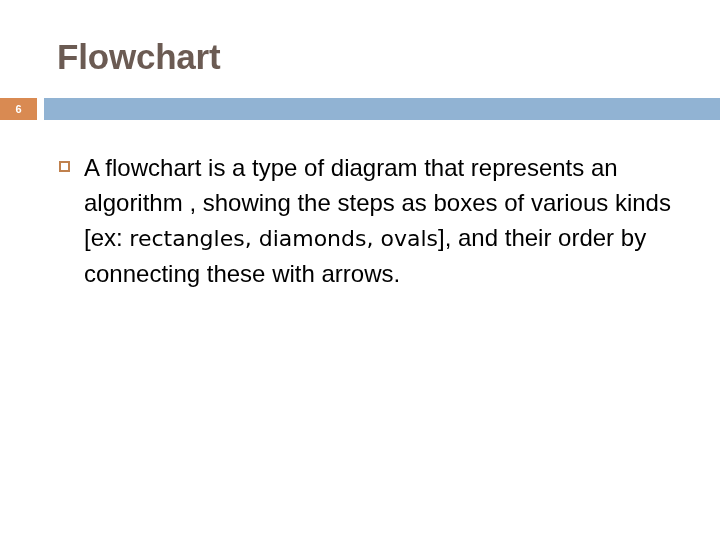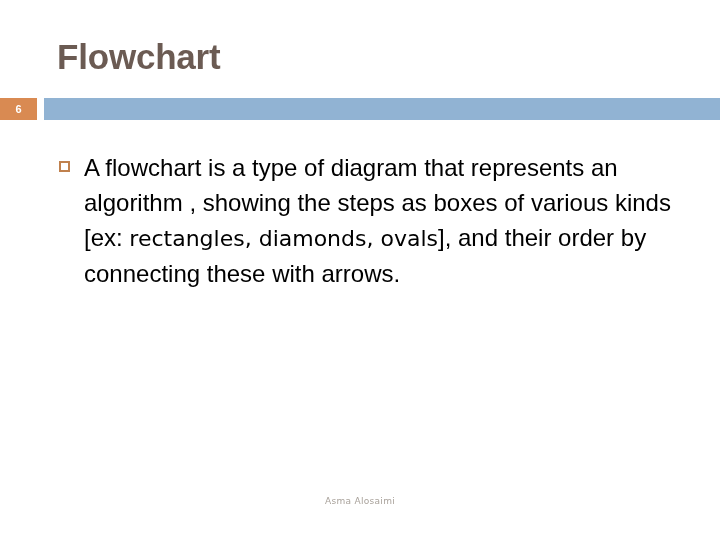--- a/index.html
+++ b/index.html
@@ -134,15 +134,14 @@
 
   <div class="body-block">
     <div class="bullet-row">
       <span class="bullet-marker"></span>
       <div class="bullet-text">
         <span>A flowchart is a type of diagram that represents an algorithm , showing the steps as boxes of various kinds [ex: </span><span class="alt-face">rectangles, diamonds, ovals</span><span>], and their order by connecting these with arrows.</span>
       </div>
     </div>
   </div>
 
-  <div class="slide-footer">Asma Alosaimi</div>
 
 </div>
 
 </body></html>

